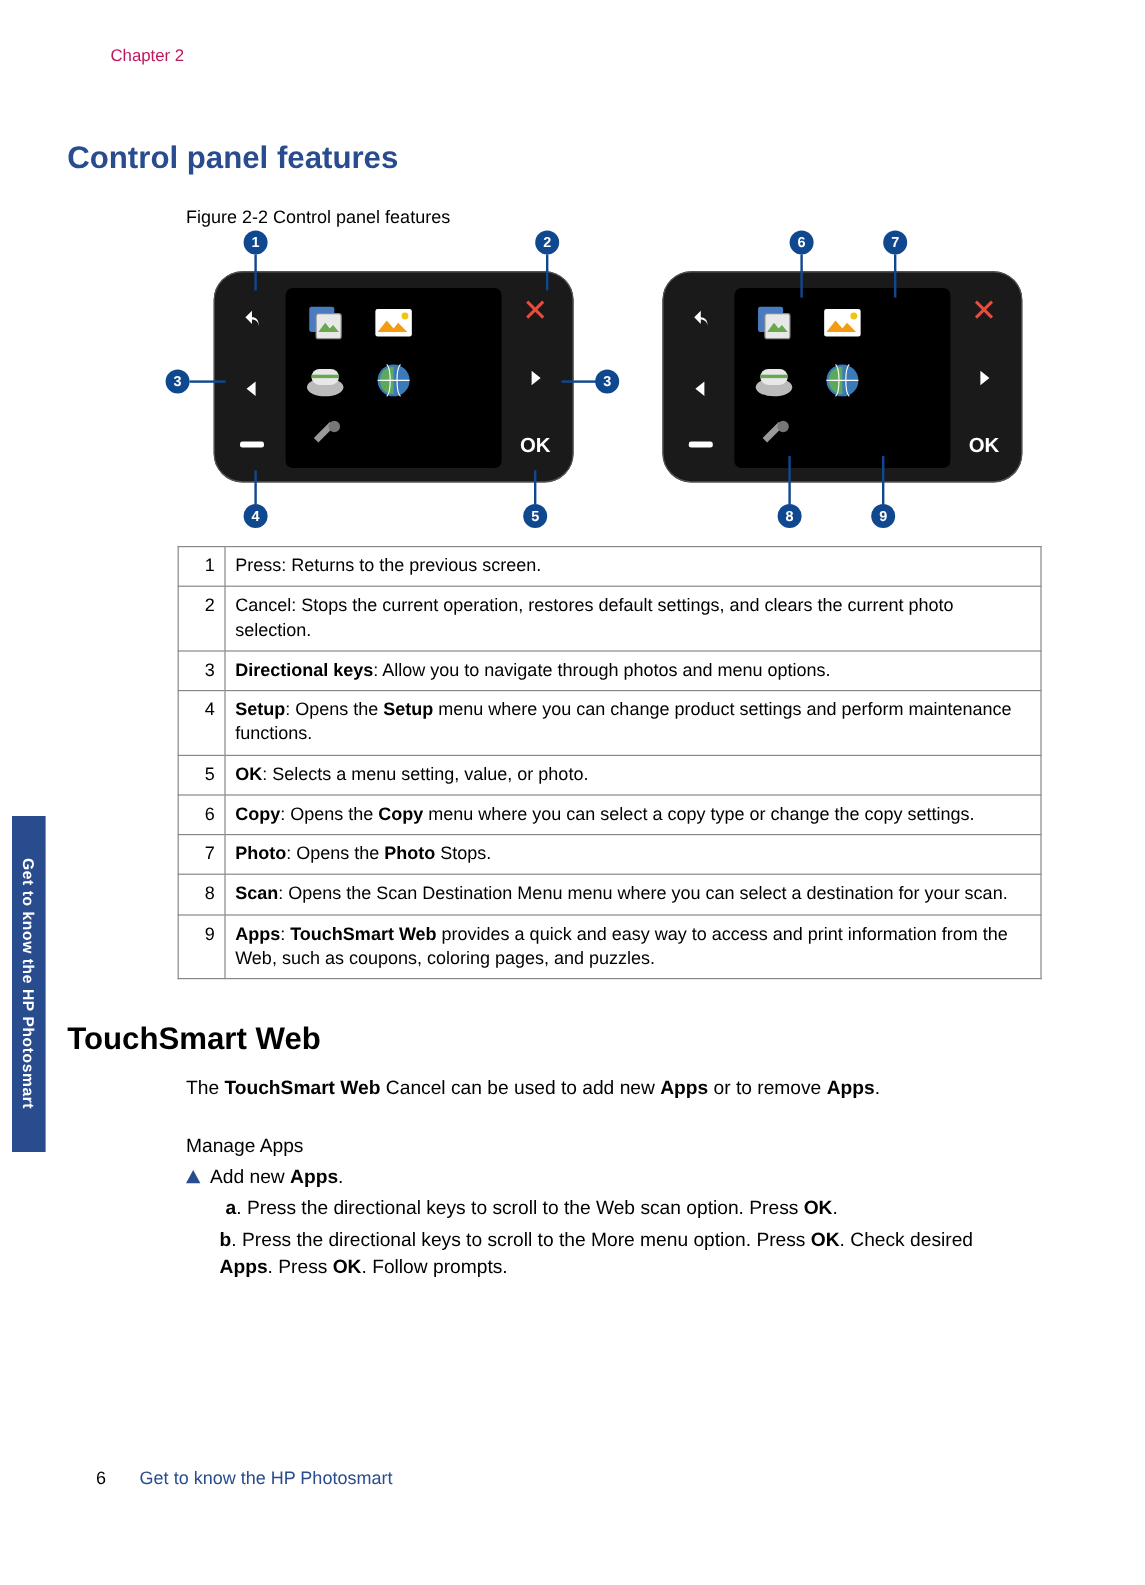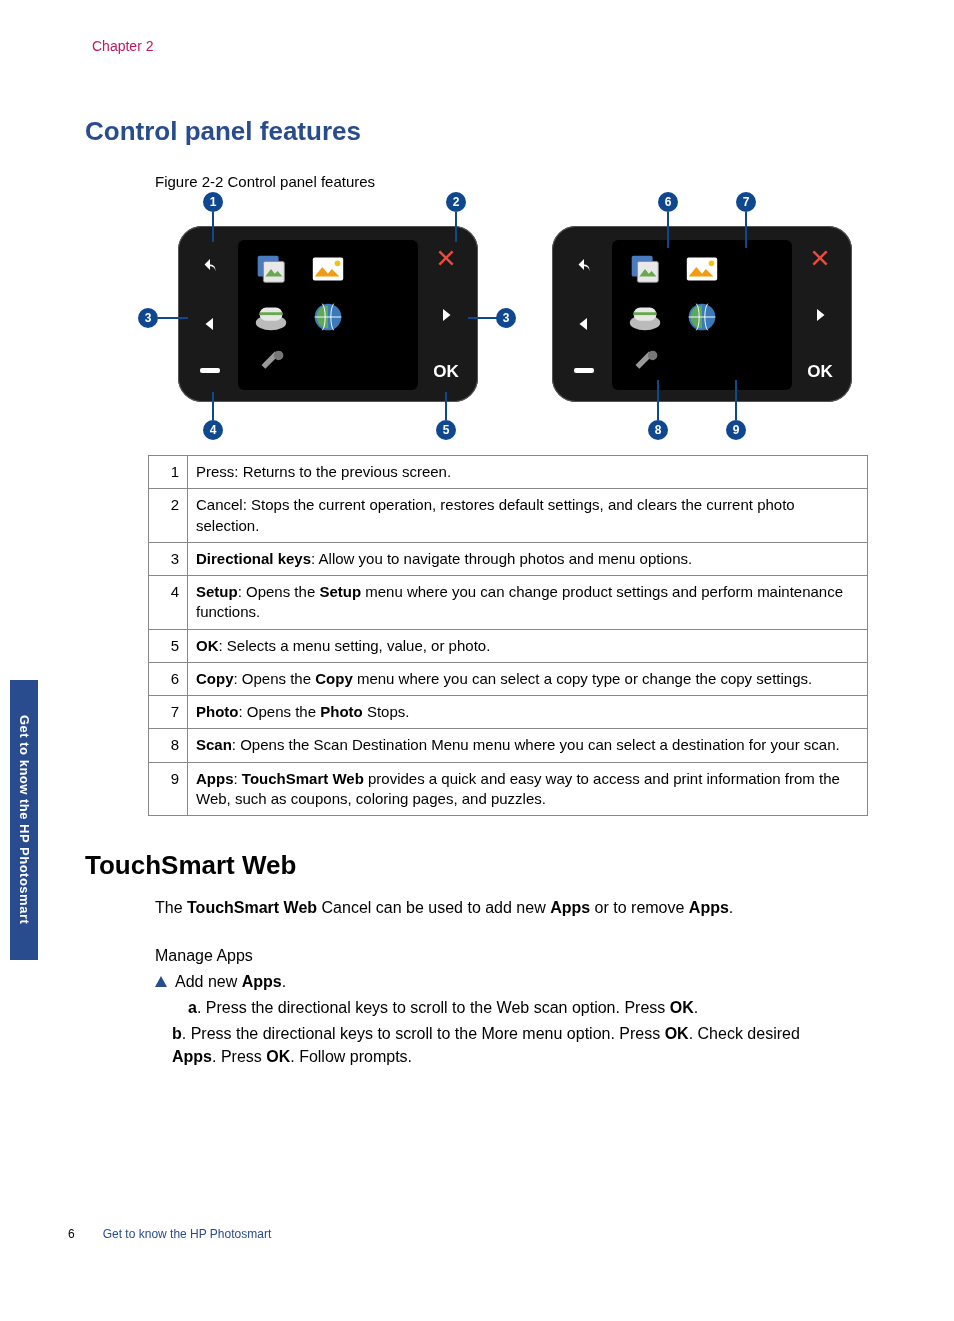--- a/index.html
+++ b/index.html
@@ -1,19 +1,19 @@
 <!DOCTYPE html>
 <html><head>
 <meta charset="utf-8">
 <style>
   body{margin:0;background:#fff;font-family:Arial,Helvetica,sans-serif;font-size:16px;color:#000;width:954px;height:1321px;position:relative}
   .chapter-label{position:absolute;left:92px;top:38px;color:#be185d;font-size:14px}
   .side-tab{position:absolute;left:10px;top:680px;width:28px;height:280px;background:#294c8f;color:#fff;font-size:13px;font-weight:bold;display:flex;align-items:center;justify-content:center}
   .side-tab span{writing-mode:vertical-rl;letter-spacing:.5px}
-  h1.section{position:absolute;left:85px;color:#294c8f;font-size:26px;font-weight:bold;margin:0}
+  h1.section{position:absolute;left:56px;color:#294c8f;font-size:26px;font-weight:bold;margin:0}
   #h1-cp{top:116px}
   #h1-ts{top:850px;color:#000;font-size:26px}
   .fig-caption{position:absolute;left:155px;top:173px;font-weight:normal;font-size:15px}
   
   .panel-box{position:absolute;top:226px;width:300px;height:176px;border-radius:24px;background:#1a1a1a;box-shadow:0 0 0 1px #555 inset}
   #panel1{left:178px}
   #panel2{left:552px}
   .screen{position:absolute;left:64px;top:14px;width:234px;height:150px;background:#000;border-radius:6px;display:grid;grid-template-columns:repeat(3,1fr);grid-template-rows:repeat(2,1fr);gap:6px;padding:8px;box-sizing:border-box}
   #panel1 .screen{left:60px;width:180px}
   #panel2 .screen{left:60px;width:180px}
@@ -30,22 +30,22 @@
   table.def{position:absolute;left:148px;top:455px;border-collapse:collapse;width:720px;font-size:15px}
   table.def td{border:1px solid #888;padding:6px 8px;vertical-align:top;line-height:1.35}
   table.def td.num{width:22px;text-align:right}
   
   .body-text{position:absolute;left:155px;font-size:16px;line-height:1.45}
   #p-intro{top:896px;width:700px}
   #p-sub{top:944px;font-weight:normal}
   .tri{display:inline-block;width:0;height:0;border-left:6px solid transparent;border-right:6px solid transparent;border-bottom:11px solid #294c8f;vertical-align:baseline;margin-right:8px}
   #p-add{top:970px}
   #p-a{top:996px;left:188px;width:650px}
-  #p-b{top:1022px;left:172px;width:660px}
-  .footer{position:absolute;left:68px;bottom:80px;font-size:12px;color:#294c8f}
+  #p-b{top:1022px;left:183px;width:660px}
+  .footer{position:absolute;left:80px;bottom:80px;font-size:15px;color:#294c8f}
   .footer-pg{color:#000;margin-right:28px}
 </style>
 </head>
 <body>
 
 <div class="chapter-label">Chapter 2</div>
 
 <div class="side-tab">
     <span>Get to know the HP Photosmart</span>
   </div>

